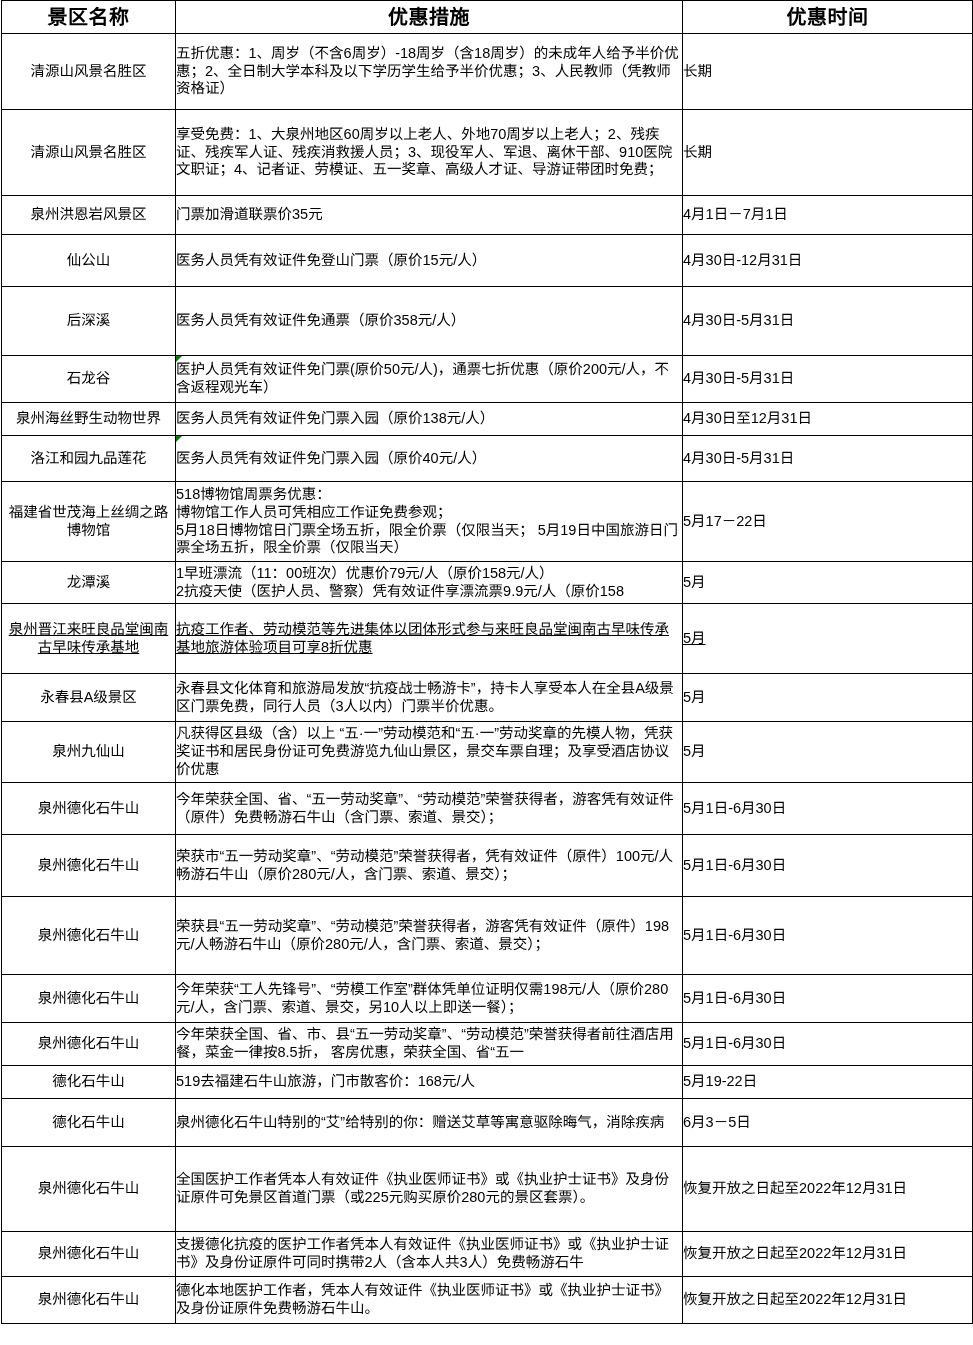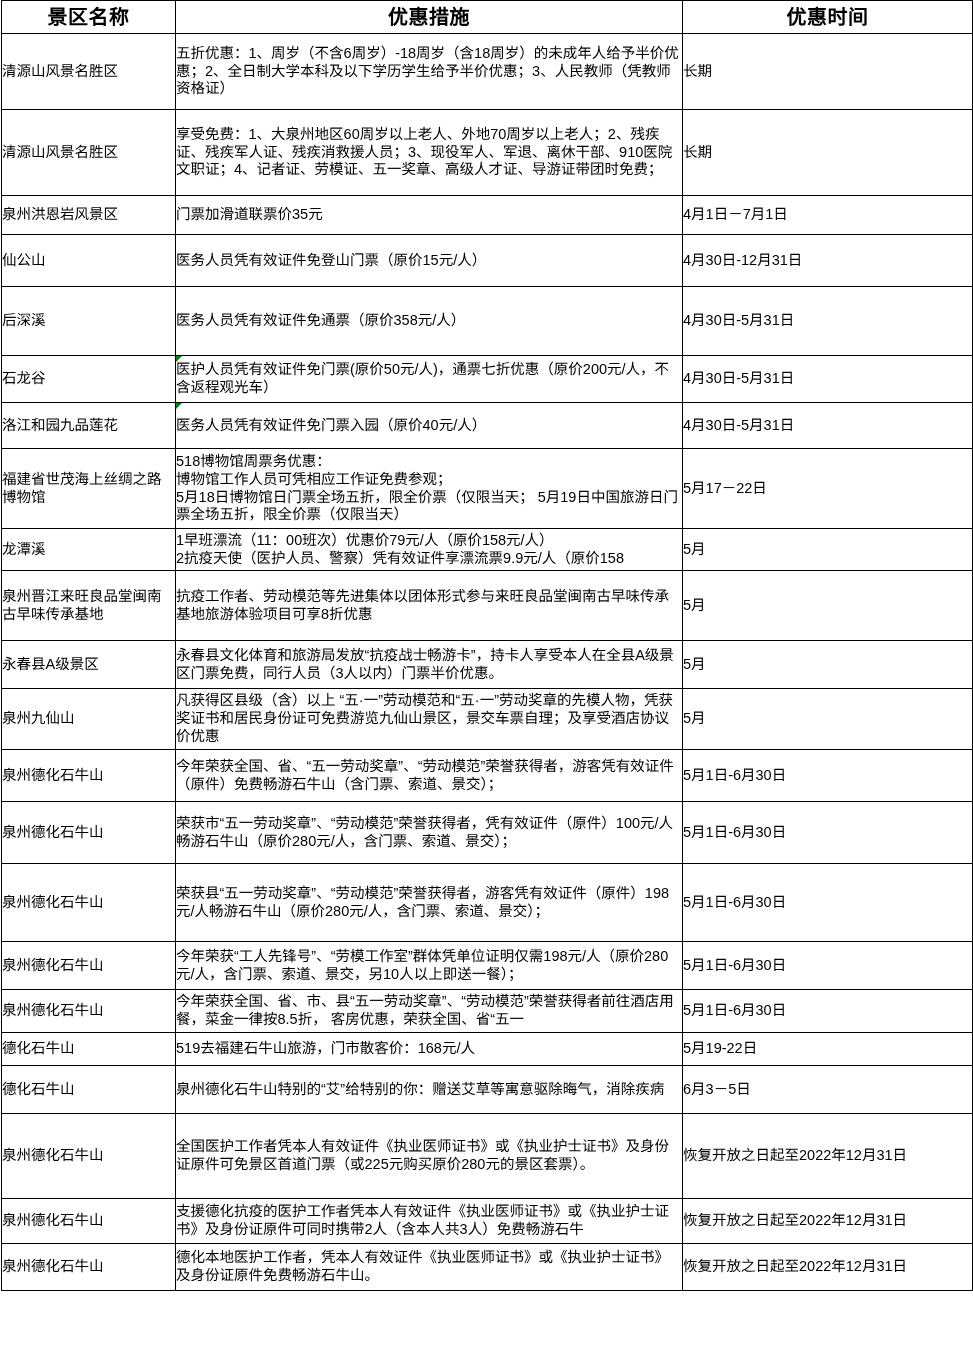--- a/index.html
+++ b/index.html
@@ -41,21 +41,21 @@
     position: relative;
   }
   table.grid thead th {
     height: 32px;
     font-weight: bold;
     text-align: center;
     font-size: 20px;
     letter-spacing: 0.5px;
   }
   td.name {
-    text-align: left;
+    text-align: center;
     padding: 2px 1px;
     word-break: break-all;
   }
   td.policy {
     text-align: left;
     padding: 3px 2px 3px 4px;
     white-space: pre-line;
     word-break: break-all;
   }
   td.time {
@@ -117,39 +117,44 @@
         <tr style="height: 69px;">
           <td class="name">后深溪</td>
           <td class="policy">医务人员凭有效证件免通票（原价358元/人）</td>
           <td class="time">4月30日-5月31日</td>
         </tr>
         <tr style="height: 47px; margin-top: 36px;">
           <td class="name">石龙谷</td>
           <td class="policy has-comment">医护人员凭有效证件免门票(原价50元/人)，通票七折优惠（原价200元/人，不含返程观光车）</td>
           <td class="time">4月30日-5月31日</td>
         </tr>
+        <tr style="height: 33px;">
+          <td class="name">泉州海丝野生动物世界</td>
+          <td class="policy">医务人员凭有效证件免门票入园（原价138元/人）</td>
+          <td class="time">4月30日至12月31日</td>
+        </tr>
         <tr style="height: 46px; margin-top: 41px;">
           <td class="name">洛江和园九品莲花</td>
           <td class="policy has-comment">医务人员凭有效证件免门票入园（原价40元/人）</td>
           <td class="time">4月30日-5月31日</td>
         </tr>
         <tr style="height: 80px;">
           <td class="name">福建省世茂海上丝绸之路博物馆</td>
           <td class="policy">518博物馆周票务优惠：
 博物馆工作人员可凭相应工作证免费参观；
 5月18日博物馆日门票全场五折，限全价票（仅限当天； 5月19日中国旅游日门票全场五折，限全价票（仅限当天）</td>
           <td class="time">5月17－22日</td>
         </tr>
         <tr style="height: 42px;">
           <td class="name">龙潭溪</td>
           <td class="policy">1早班漂流（11：00班次）优惠价79元/人（原价158元/人）
 2抗疫天使（医护人员、警察）凭有效证件享漂流票9.9元/人（原价158</td>
           <td class="time">5月</td>
         </tr>
-        <tr style="height: 70px;">
+        <tr style="height: 70px; text-decoration: underline;">
           <td class="name">泉州晋江来旺良品堂闽南古早味传承基地</td>
           <td class="policy">抗疫工作者、劳动模范等先进集体以团体形式参与来旺良品堂闽南古早味传承基地旅游体验项目可享8折优惠</td>
           <td class="time">5月</td>
         </tr>
         <tr style="height: 48px;">
           <td class="name">永春县A级景区</td>
           <td class="policy">永春县文化体育和旅游局发放“抗疫战士畅游卡”，持卡人享受本人在全县A级景区门票免费，同行人员（3人以内）门票半价优惠。</td>
           <td class="time">5月</td>
         </tr>
         <tr style="height: 61px;">

